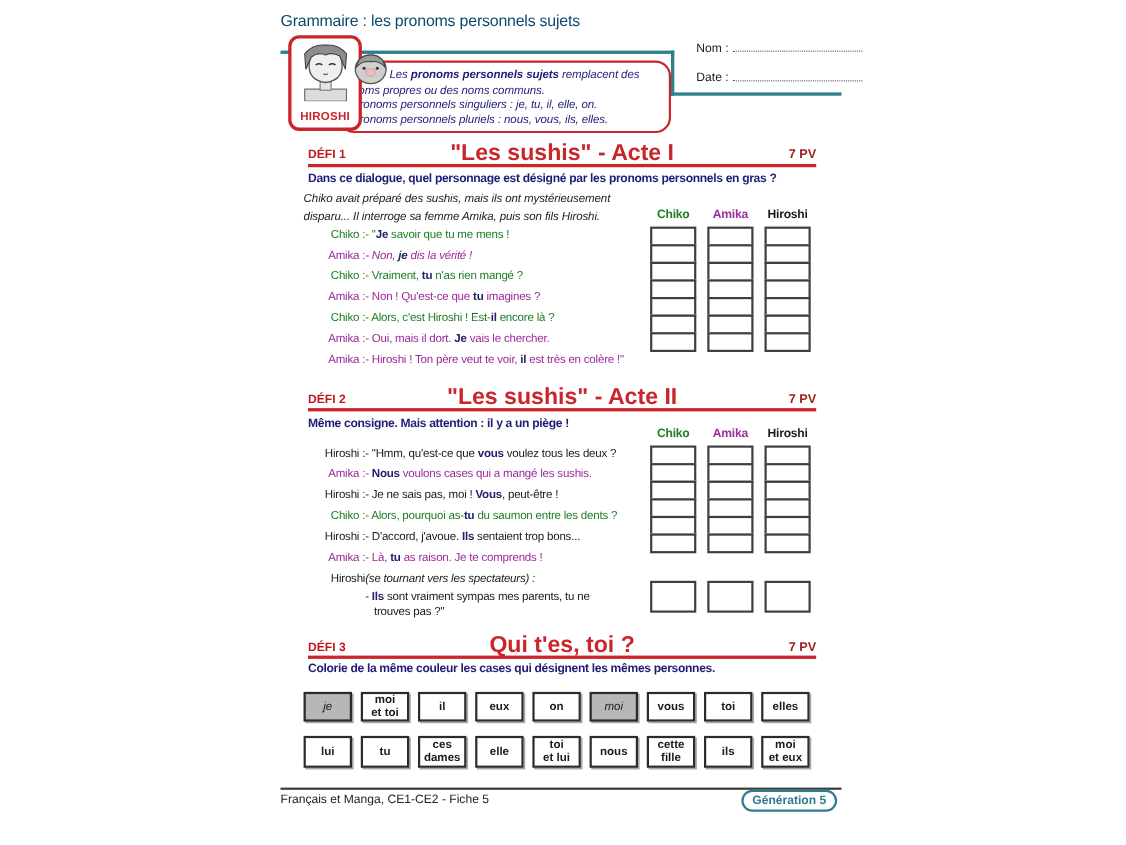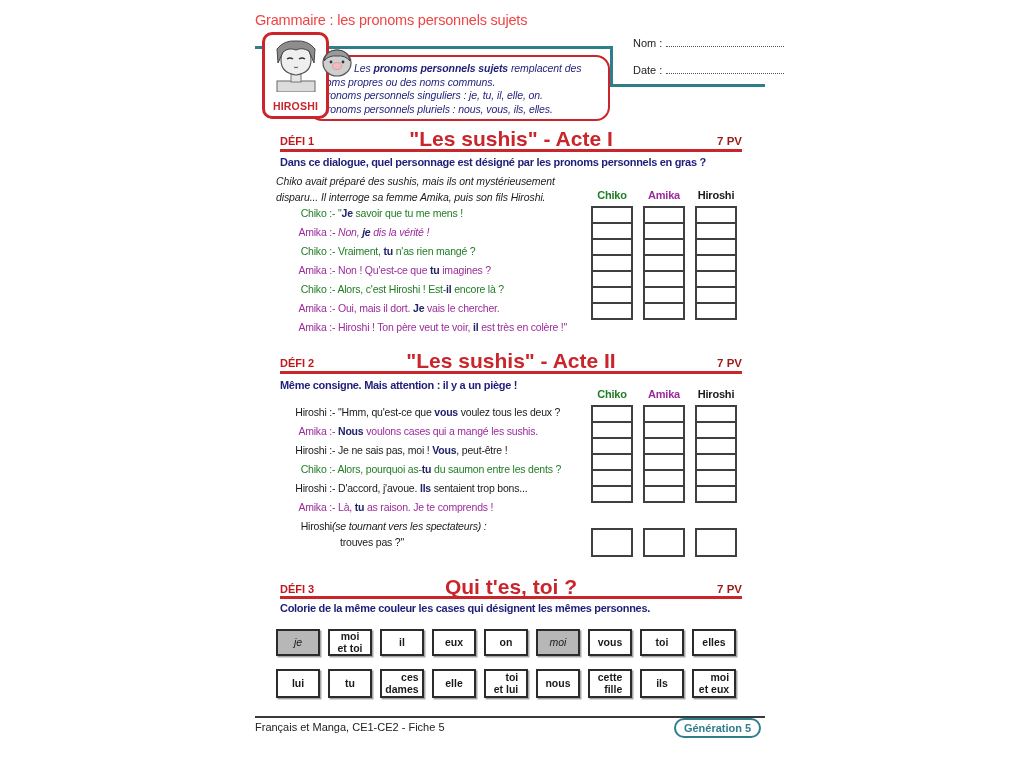--- a/index.html
+++ b/index.html
@@ -4,21 +4,21 @@
 <style>
   :root{
     --teal:#2e7e8e; --red:#c9252b; --defi-red:#c0181f; --pv-red:#9b1b1b;
     --navy:#1e1e78; --ink:#1a1a1a; --pronoun:#22226a; --shaded:#b7b7b7;
   }
   *{margin:0;padding:0;box-sizing:border-box;}
   html,body{width:1024px;height:768px;background:#fff;}
   body{font-family:"Liberation Sans",sans-serif;position:relative;overflow:hidden;color:var(--ink);}
   .abs{position:absolute;}
   
-  .page-title{left:255px;top:12px;font-size:14.5px;letter-spacing:-0.2px;color:#ef4444;}
+  .page-title{left:255px;top:12px;font-size:14.5px;letter-spacing:-0.2px;color:#0c4a6e;}
   .tline{background:var(--teal);}
   .hiroshi-box{left:262px;top:32px;width:67px;height:87px;border:3px solid var(--red);border-radius:10px;background:#fff;z-index:2;text-align:center;}
   .hiroshi-label{position:absolute;bottom:4px;left:0;right:0;color:var(--red);font-weight:bold;font-size:10.5px;letter-spacing:0.2px;}
   .info-box{left:308px;top:55px;width:302px;height:66px;border:2.5px solid var(--red);border-radius:14px;background:#fff;z-index:1;padding:5px 8px 0 10px;}
   .info-text{font-style:italic;color:var(--navy);font-size:10.5px;line-height:1.3;letter-spacing:-0.1px;}
   .info-l1{text-indent:34px;}
   .small-face{left:320px;top:47px;z-index:3;}
   .field-row{left:633px;font-size:11px;color:#222;white-space:nowrap;}
   .dotted{display:inline-block;width:118px;height:11px;border-bottom:1.6px dotted #555;margin-left:4px;}
   
@@ -41,21 +41,21 @@
   .dialogue{left:280px;width:330px;}
   .dlg-row{display:flex;height:19px;align-items:center;font-size:10.5px;letter-spacing:-0.2px;white-space:nowrap;text-align:right;}
   .dlg-row.short{height:14px;}
   .spk{width:52px;flex:none;font-weight:normal;}
   .pn{font-weight:bold;color:var(--pronoun);}
   .it{font-style:italic;color:#1c1c1c;}
   .ind2 .dlg-text{padding-left:8px;}
   
   .wgrid{left:276px;display:flex;gap:8px;}
   .wcell{width:44px;height:27px;border:2px solid #2b2b2b;background:#fff;display:flex;align-items:center;justify-content:center;text-align:center;font-weight:bold;font-size:10.5px;line-height:1.05;white-space:pre-line;box-shadow:1.5px 1.5px 0 rgba(60,60,60,.45);}
-  .wgrid.r2 .wcell{height:29px;text-align:right;}
+  .wgrid.r2 .wcell{height:29px;}
   .wcell.shaded{background:var(--shaded);font-style:italic;font-weight:normal;}
   
   .footer-line{left:255px;top:716px;width:510px;height:2px;background:#3a3a3a;}
   .footer-text{left:255px;top:721px;font-size:11px;color:#222;}
   .badge{left:674px;top:718px;width:87px;height:20px;border:2px solid var(--teal);border-radius:12px;color:var(--teal);font-weight:bold;font-size:11px;display:flex;align-items:center;justify-content:center;background:#fff;}
 </style>
 </head>
 <body>
 
 <div class="abs page-title">Grammaire : les pronoms personnels sujets</div>
@@ -245,20 +245,24 @@
       <span class="spk" style="color: rgb(26, 26, 26);">Hiroshi :</span>
       <span class="dlg-text" style="color: rgb(26, 26, 26);"><span>- D'accord, j'avoue. </span><span class="pn">Ils</span><span> sentaient trop bons...</span></span>
     </div>
     <div class="dlg-row">
       <span class="spk" style="color: rgb(156, 43, 156);">Amika :</span>
       <span class="dlg-text" style="color: rgb(156, 43, 156);"><span>- Là, </span><span class="pn">tu</span><span> as raison. Je te comprends !</span></span>
     </div>
     <div class="dlg-row">
       <span class="spk" style="color: rgb(26, 26, 26);">Hiroshi</span>
       <span class="dlg-text" style="color: rgb(26, 26, 26);"><span class="it">(se tournant vers les spectateurs) :</span></span>
+    </div>
+    <div class="dlg-row short">
+      <span class="spk" style="color: rgb(26, 26, 26);"></span>
+      <span class="dlg-text" style="color: rgb(26, 26, 26);"><span>- </span><span class="pn">Ils</span><span> sont vraiment sympas mes parents, tu ne</span></span>
     </div>
     <div class="dlg-row short ind2">
       <span class="spk" style="color: rgb(26, 26, 26);"></span>
       <span class="dlg-text" style="color: rgb(26, 26, 26);"><span>trouves pas ?"</span></span>
     </div>
   </div>
 
 <div class="abs defi-row" style="top:575px;">
   <span class="defi-label">DÉFI 3</span>
   <span class="defi-title">Qui t'es, toi ?</span>

